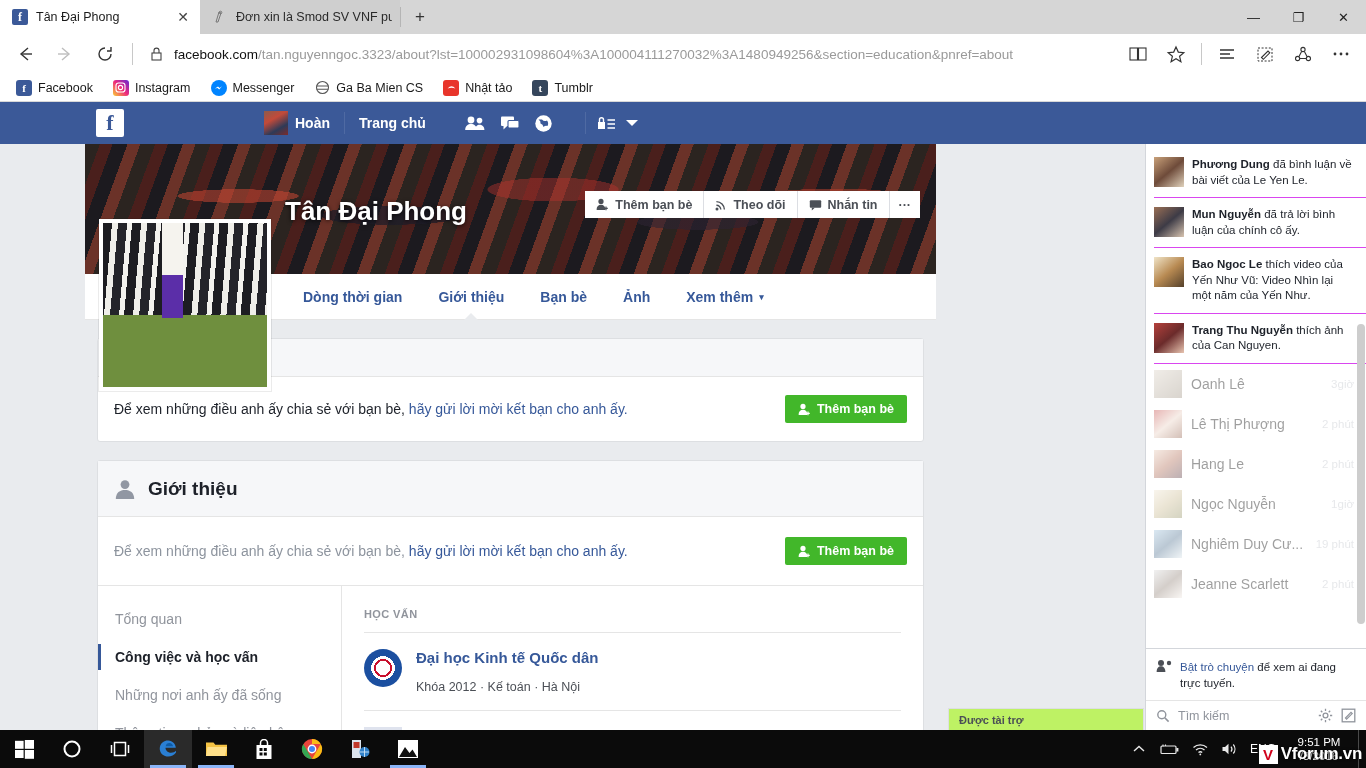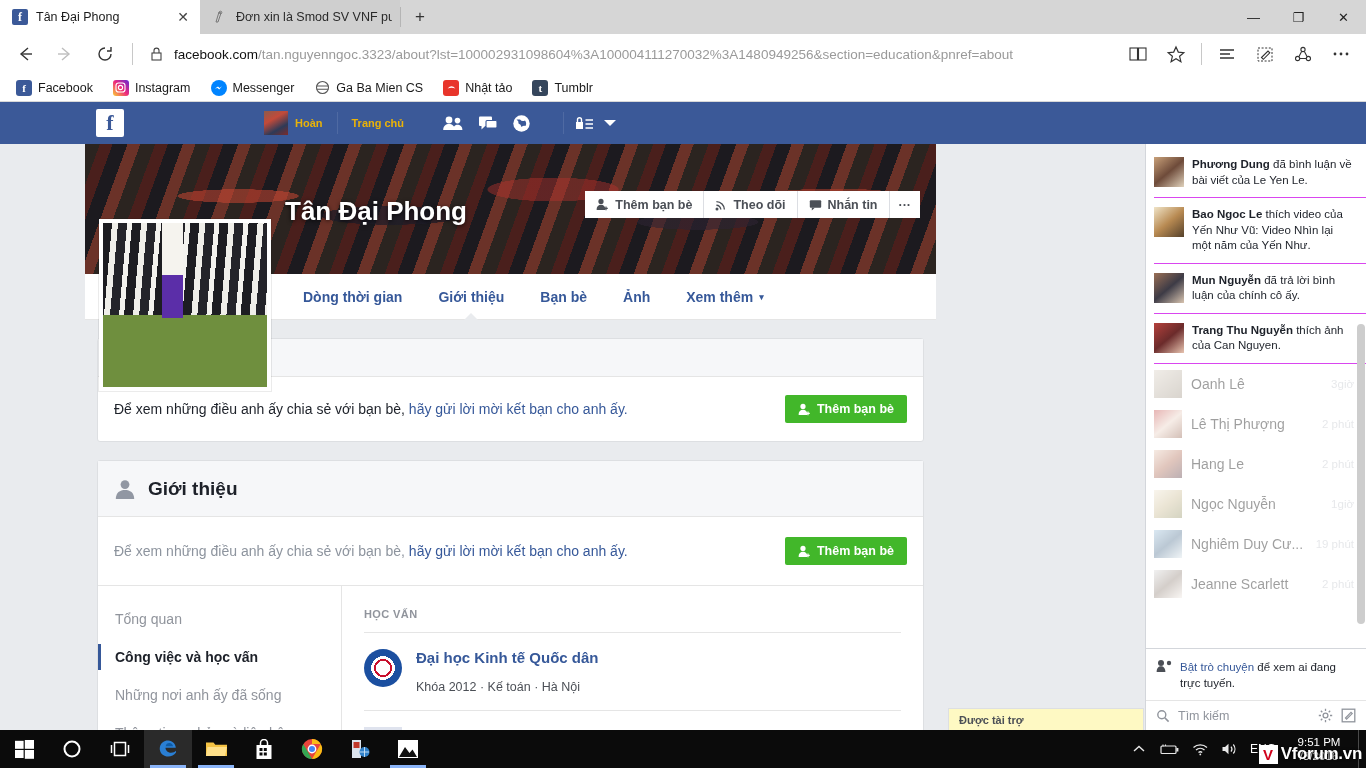--- a/index.html
+++ b/index.html
@@ -107,21 +107,21 @@
     width: 34px; height: 26px; background: #f6f7f9;
     border-left: 1px solid #ccd0d5;
     display: flex; align-items: center; justify-content: center; color: #4b4f56;
   }
   .fb-nav { display: flex; align-items: center; margin-left: 130px; gap: 0; }
   .fb-me { display: flex; align-items: center; gap: 7px; padding: 0 10px; }
   .fb-me-pic {
     width: 24px; height: 24px; flex: none;
     background: linear-gradient(150deg,#8c5b4b 0%,#c24a3a 35%,#2e3a57 70%,#7c2b2b 100%);
   }
-  .fb-link { color: #eab308; font-size: 11px; font-weight: bold; white-space: nowrap; }
+  .fb-link { color: #ffffff; font-size: 14px; font-weight: bold; white-space: nowrap; }
   .fb-divider { width: 1px; height: 22px; background: #4f6aa3; margin: 0 4px; }
   .fb-icons { display: flex; align-items: center; gap: 14px; margin-left: 28px; color: #fff; }
   .fb-right { display: flex; align-items: center; gap: 6px; margin-left: 28px; color: #fff; }
 
   
   .fbcontent { position: relative; height: 586px; }
 
   .maincol {
     position: absolute; left: 85px; top: 0; width: 851px; bottom: 0;
     background: #e9ebee;
@@ -257,21 +257,21 @@
   }
   .edu-ico.cap {
     background: #dfe3ee; display: flex; align-items: center; justify-content: center;
     color: #9aa3bd; font-size: 22px;
   }
   .edu-title { font-size: 15px; font-weight: bold; color: #365899; line-height: 1.25; }
   .edu-sub { font-size: 12.5px; color: #4b4f56; margin-top: 12px; }
 
   .sponsor {
     position: absolute; left: 948px; bottom: 0; width: 196px; height: 22px;
-    background: #fef9c3; border: 1px solid #dddfe2; border-bottom: 0;
+    background: #bef264; border: 1px solid #dddfe2; border-bottom: 0;
     font-size: 11px; font-weight: bold; color: #4b4f56;
     padding: 5px 10px 0 10px; overflow: hidden;
   }
 
   
   .rightrail {
     position: absolute; right: 0; top: 0; bottom: 0; width: 221px;
     background: #fff; border-left: 1px solid #d3d6db;
     display: flex; flex-direction: column;
   }
@@ -698,26 +698,26 @@
 
       <div class="rightrail">
         <div class="railscroll"></div>
 
         <div class="ticker">
           <div class="tick">
             <span class="tick-pic" style="background:linear-gradient(140deg,#c9a17a,#6e4b3a,#e0d2bc);"></span>
             <span class="tick-txt"><b>Phương Dung</b><span> đã bình luận về bài viết của Le Yen Le.</span></span>
           </div>
           <div class="tick">
+            <span class="tick-pic" style="background:linear-gradient(140deg,#9a6f55,#3d3b46,#d8c4b0);"></span>
+            <span class="tick-txt"><b>Mun Nguyễn</b><span> đã trả lời bình luận của chính cô ấy.</span></span>
+          </div>
+          <div class="tick">
             <span class="tick-pic" style="background:linear-gradient(140deg,#f0e4c8,#b88a52,#54402a);"></span>
             <span class="tick-txt"><b>Bao Ngoc Le</b><span> thích video của Yến Như Vũ: Video Nhìn lại một năm của Yến Như.</span></span>
-          </div>
-          <div class="tick">
-            <span class="tick-pic" style="background:linear-gradient(140deg,#9a6f55,#3d3b46,#d8c4b0);"></span>
-            <span class="tick-txt"><b>Mun Nguyễn</b><span> đã trả lời bình luận của chính cô ấy.</span></span>
           </div>
           <div class="tick">
             <span class="tick-pic" style="background:linear-gradient(140deg,#b5413c,#6b2b2b,#e7c4b0);"></span>
             <span class="tick-txt"><b>Trang Thu Nguyễn</b><span> thích ảnh của Can Nguyen.</span></span>
           </div>
         </div>
 
         <div class="contacts">
           <div class="ct">
             <span class="ct-pic" style="background:linear-gradient(140deg,#d8cfc2,#9b8f7e);"></span>

